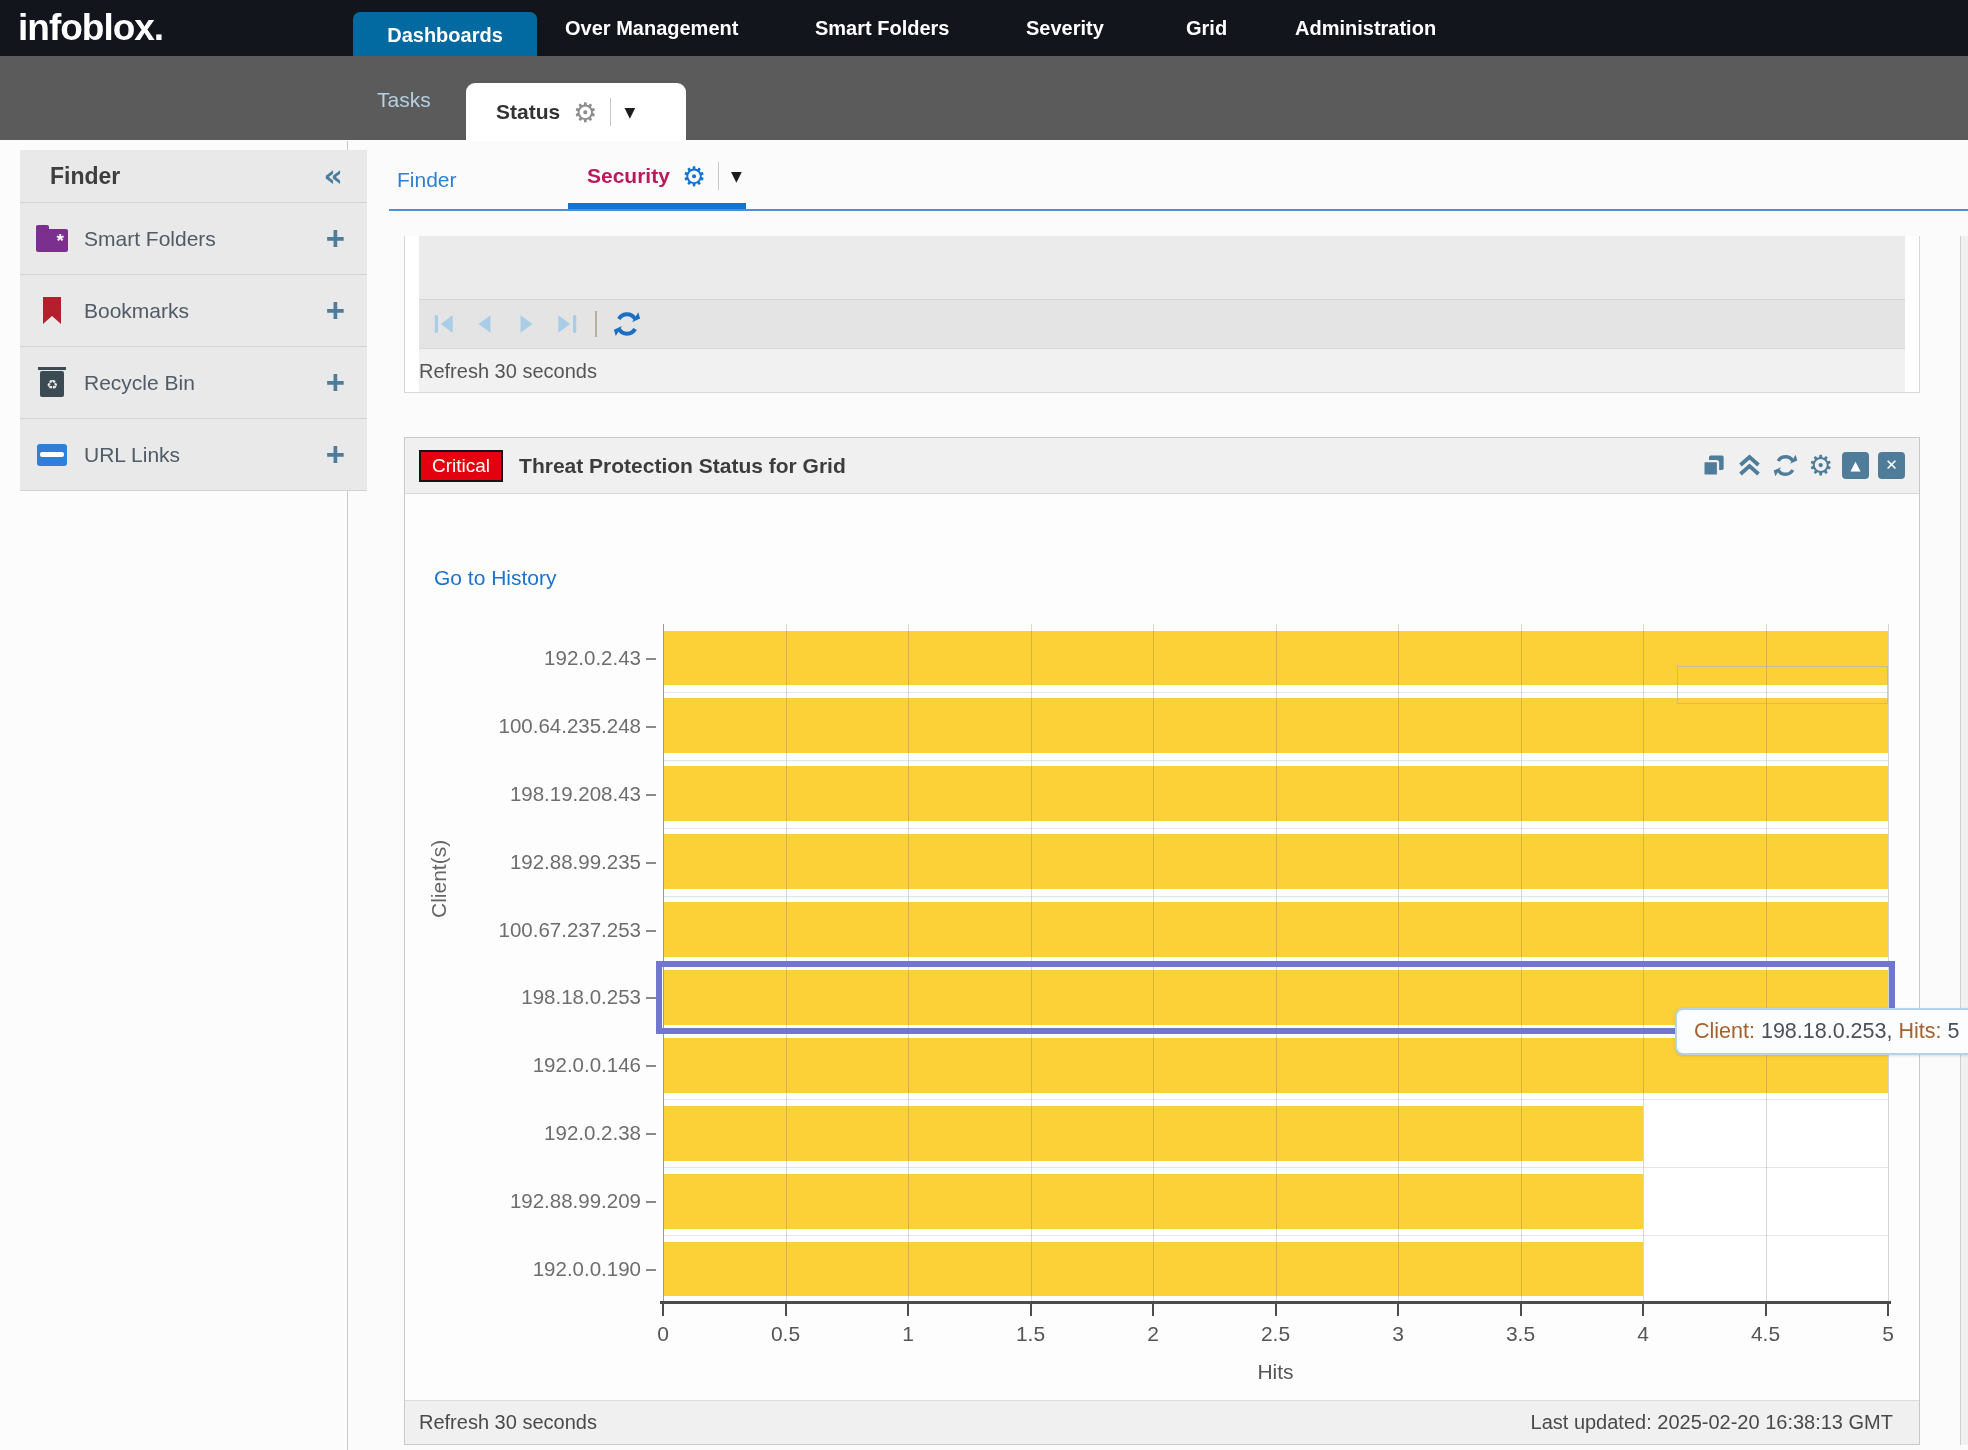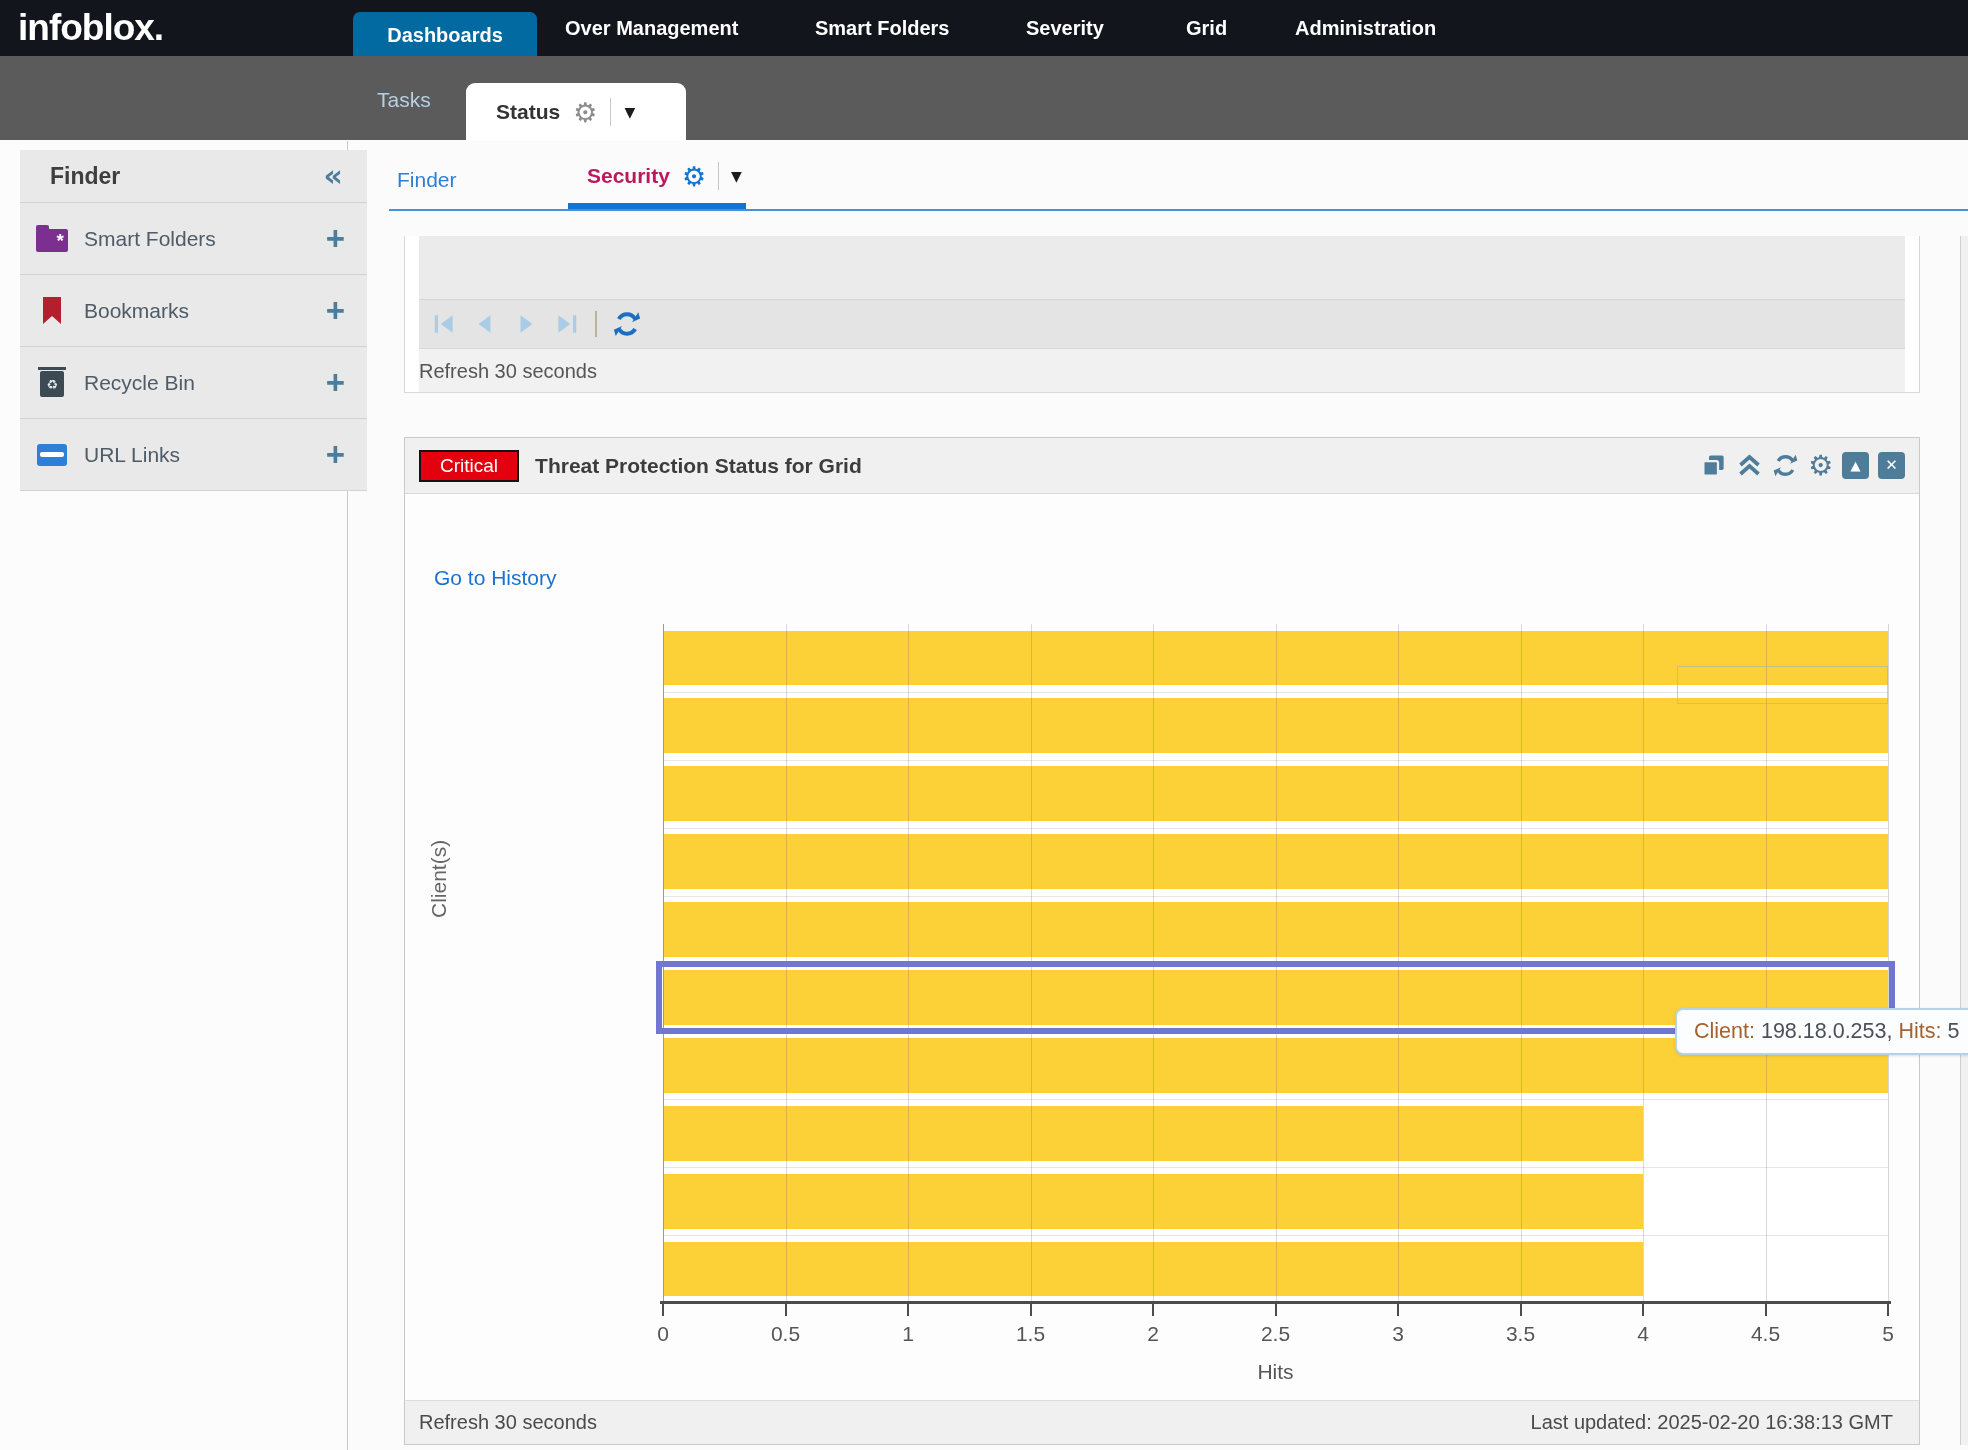--- a/index.html
+++ b/index.html
@@ -60,21 +60,21 @@
   .tw-gridend { height:64px; background:#ebebeb; border-bottom:1px solid #d5d5d5; }
   .tw-toolbar { height:48px; background:#e4e4e4; display:flex; align-items:center; gap:15px; padding-left:12px; }
   .tw-toolbar svg { display:block; }
   .pager-div { width:2px; height:26px; background:#b9b19c; }
   .tw-footer { height:44px; background:#f1f1f1; border-top:1px solid #d8d8d8; line-height:44px; font-size:20px; color:#555; }
 
   
   .panel { left:404px; top:437px; width:1516px; height:1008px; background:#fdfdfd; border:1px solid #c9c9c9; }
   .panel-header { position:absolute; left:0; top:0; width:100%; height:56px; background:#f0f0f0; border-bottom:1px solid #d9d9d9;
                   display:flex; align-items:center; padding:0 14px; gap:16px; }
-  .badge-critical { background:#e3000f; border:2px solid #141414; color:#fff; font-size:19px; padding:3px 19px; }
+  .badge-critical { background:#e3000f; border:2px solid #141414; color:#fff; font-size:19px; padding:3px 11px; }
   .panel-title { font-size:21px; font-weight:700; color:#3c3c3c; flex:1; }
   .panel-icons { display:flex; align-items:center; gap:9px; }
   .panel-icons svg { display:block; }
   .sq-btn { width:27px; height:27px; background:#4f7c98; border-radius:4px; color:#fff; display:flex; align-items:center; justify-content:center; }
   .sq-btn .tri { font-size:13px; }
   .sq-btn .x { font-size:15px; font-weight:700; }
   .icon-gear-steel { font-size:28px; color:#4f7c98; }
 
   .panel-tabs { position:absolute; left:0; top:57px; width:100%; height:50px; background:#edf5fc;
                 display:flex; align-items:center; gap:27px; padding-left:29px; }
@@ -239,20 +239,32 @@
         <span class="sq-btn">
             <span class="x glyph">✕</span>
           </span>
       </span>
     </div>
 
 
     <div class="history-link">Go to History</div>
 
     <div class="ylabel-axis">Client(s)</div>
+    <div class="ylabels" id="ylabels">
+        <div class="y-label" style="top: 21.95px;">192.0.2.43</div>
+        <div class="y-label" style="top: 89.85px;">100.64.235.248</div>
+        <div class="y-label" style="top: 157.75px;">198.19.208.43</div>
+        <div class="y-label" style="top: 225.65px;">192.88.99.235</div>
+        <div class="y-label" style="top: 293.55px;">100.67.237.253</div>
+        <div class="y-label" style="top: 361.45px;">198.18.0.253</div>
+        <div class="y-label" style="top: 429.35px;">192.0.0.146</div>
+        <div class="y-label" style="top: 497.25px;">192.0.2.38</div>
+        <div class="y-label" style="top: 565.15px;">192.88.99.209</div>
+        <div class="y-label" style="top: 633.05px;">192.0.0.190</div>
+      </div>
     <div class="plot" id="plot">
         <div class="bar" style="top: 6.5px; height: 54.9px; width: 1225px; background: rgb(251, 209, 55);"></div>
         <div class="bar" style="top: 74.4px; height: 54.9px; width: 1225px; background: rgb(251, 209, 55);"></div>
         <div class="gl-h" style="top: 67.9px;"></div>
         <div class="bar" style="top: 142.3px; height: 54.9px; width: 1225px; background: rgb(251, 209, 55);"></div>
         <div class="gl-h" style="top: 135.8px;"></div>
         <div class="bar" style="top: 210.2px; height: 54.9px; width: 1225px; background: rgb(251, 209, 55);"></div>
         <div class="gl-h" style="top: 203.7px;"></div>
         <div class="bar" style="top: 278.1px; height: 54.9px; width: 1225px; background: rgb(251, 209, 55);"></div>
         <div class="gl-h" style="top: 271.6px;"></div>

